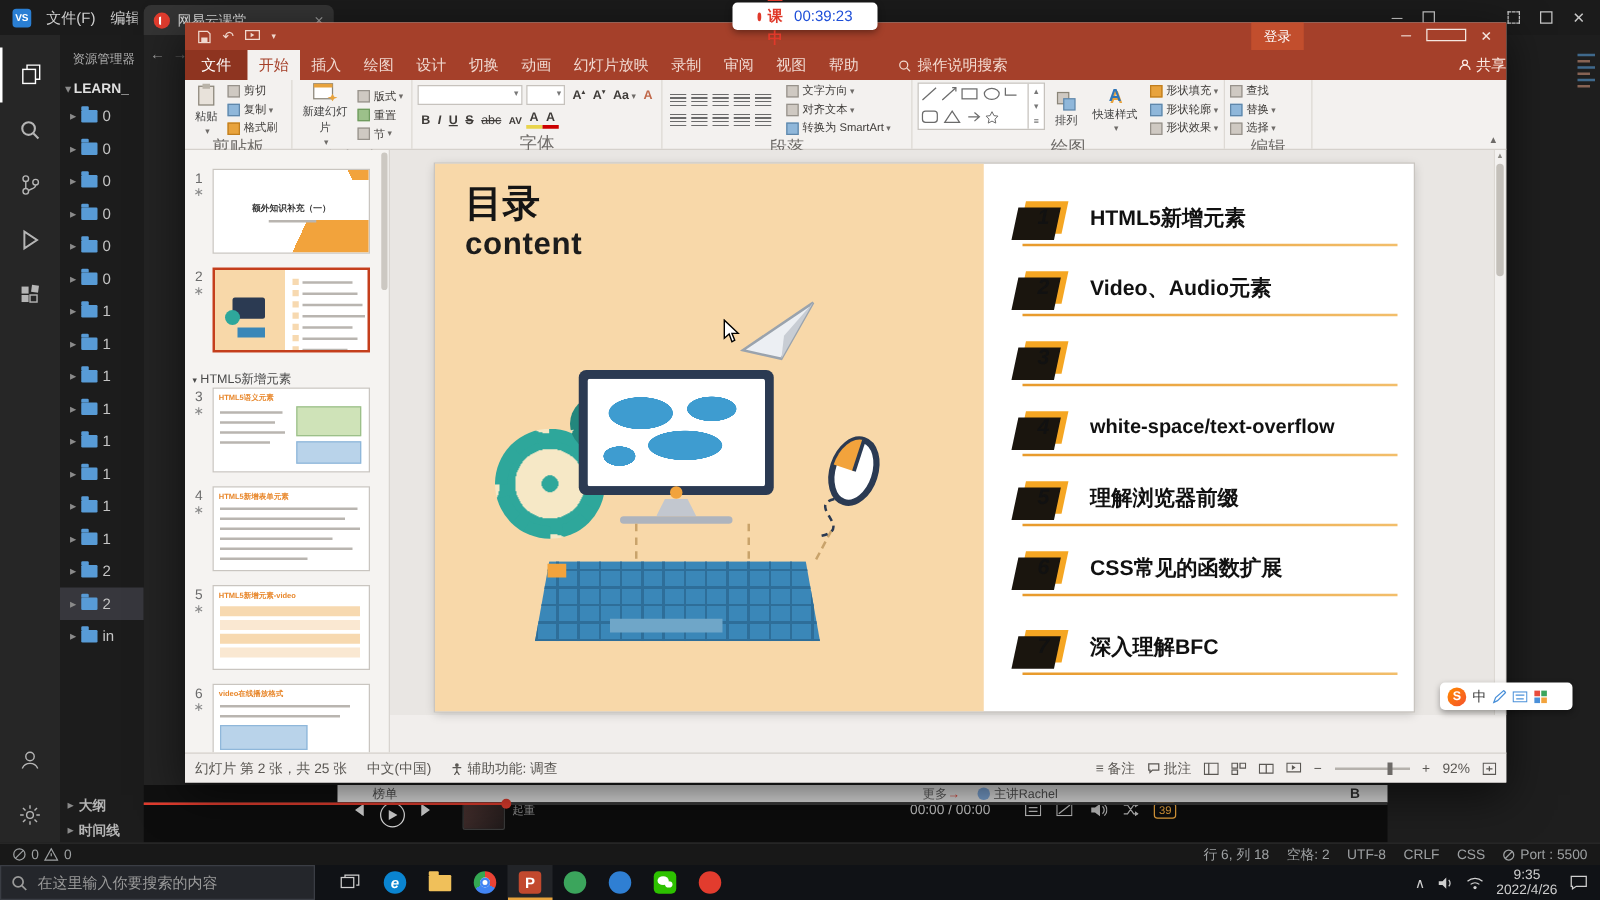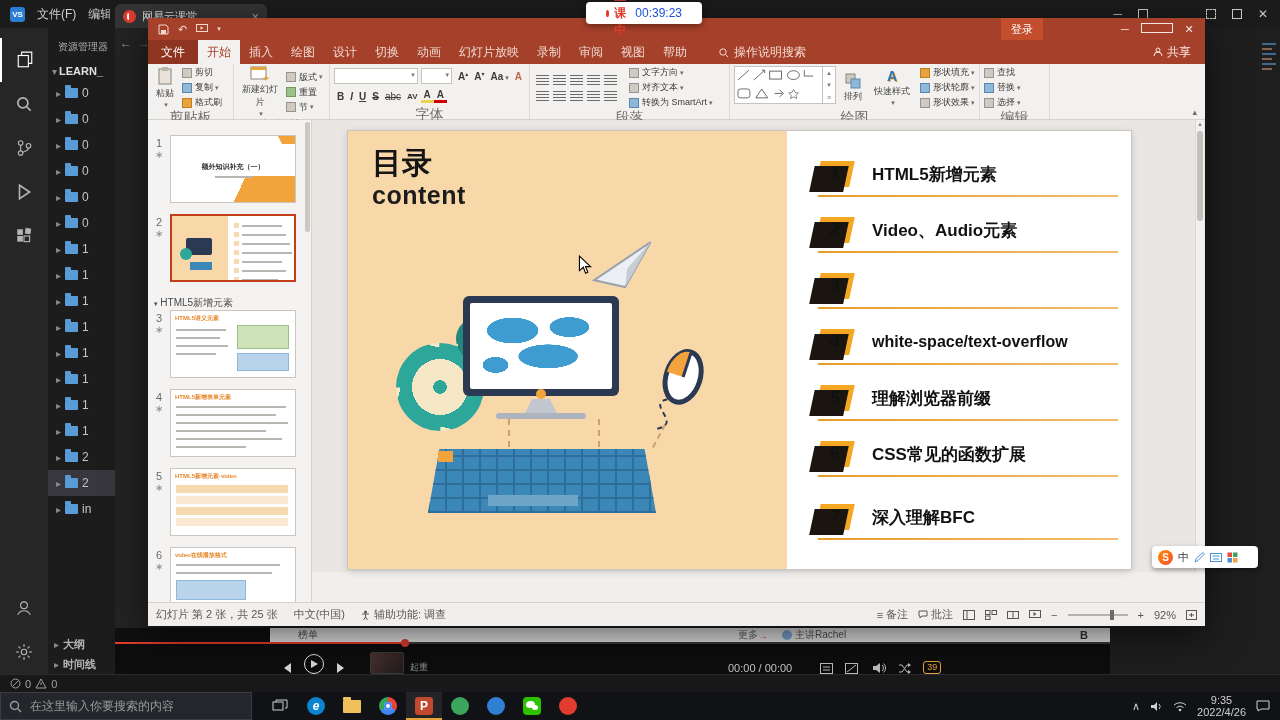--- a/index.html
+++ b/index.html
@@ -42,21 +42,21 @@
 .vs-status{left:0;top:674px;width:1280px;height:18px;background:#181818;border-top:1px solid #2b2b2b;color:#9da0a2;font-size:11px;display:flex;align-items:center;padding:0 10px;gap:12px}
 .vs-status .right{margin-left:auto;display:flex;gap:14px;align-items:center}
 
 
 .ne-bar{left:270px;top:628px;width:840px;height:14px;background:#e6e6e6;display:flex;align-items:center;font-size:10px;color:#555}
 .ne-bar .more{color:#666}
 .ne-bar .redarrow{color:#e23c2e;font-weight:bold}
 .ne-bar .avatar{width:10px;height:10px;border-radius:50%;background:#7fa8d9;display:inline-block;margin:0 3px 0 14px}
 .ne-bar .bbtn{margin-left:auto;margin-right:22px;font-weight:bold;color:#333;font-size:11px}
 .ne-darkfill{left:115px;top:628px;width:155px;height:14px;background:#101010}
-.ne-player{left:115px;top:642px;width:995px;height:32px;background:#0d0d0d;display:flex;align-items:flex-end;color:#ccc}
+.ne-player{left:115px;top:642px;width:995px;height:32px;background:#0d0d0d;display:flex;align-items:flex-start;color:#ccc}
 .progress{position:absolute;left:0;top:0;width:995px;height:2px;background:#3a3a3a}
 .progress .played{height:2px;width:290px;background:#e23c2e}
 .progress .dot{position:absolute;left:286px;top:-3px;width:8px;height:8px;border-radius:50%;background:#e23c2e}
 .playcirc{width:20px;height:20px;border:1px solid #ddd;border-radius:50%;display:flex;align-items:center;justify-content:center}
 .vthumb{width:34px;height:22px;background:linear-gradient(135deg,#4a3230,#201a1a);border:1px solid #3a3a3a;border-radius:2px}
 .ptime{font-size:11px;color:#c5c5c5}
 .badge39{font-size:9px;color:#e8a33d;border:1px solid #e8a33d;border-radius:3px;padding:0 3px;line-height:11px}
 .pcap{font-size:9px;color:#8f8f8f}
 
 
@@ -65,21 +65,21 @@
 .qat{display:flex;gap:9px;align-items:center;padding-left:10px;color:#f0d8ce}
 .doc-title{position:absolute;left:0;right:0;text-align:center;pointer-events:none}
 .signin{position:absolute;right:162px;top:0;height:22px;display:flex;align-items:center;padding:0 10px;background:#c24e2d;color:#fff}
 .winctl{position:absolute;right:0;top:0;height:22px;display:flex;align-items:center;color:#f5e6e0}
 .winctl span{width:32px;text-align:center;font-size:11px}
 .ppt-tabs{position:absolute;left:0;top:22px;width:1057px;height:24px;background:#a5402a;display:flex;align-items:stretch;color:#f0d9d1;font-size:12px}
 .ptab{display:flex;align-items:center;padding:0 9px}
 .ptab.file{background:#8e3420;color:#fff;padding:0 13px}
 .ptab.active{background:#f3f1ef;color:#a5402a}
 .opsearch{display:flex;align-items:center;gap:5px;margin-left:22px;color:#f3d9cf}
-.pshare{margin-left:auto;display:flex;align-items:center;gap:4px;padding-right:14px;color:#fbeae3}
+.pshare{margin-left:auto;display:flex;align-items:center;gap:4px;color:#fbeae3}
 .ppt-ribbon{position:absolute;left:0;top:46px;width:1057px;height:56px;background:#f3f1ef;border-bottom:1px solid #d5d1cc;display:flex;font-size:9px;color:#444}
 .rgroup{display:flex;flex-direction:column;border-right:1px solid #ddd9d4;padding:2px 4px 0 4px}
 .rg-body{display:flex;flex:1;gap:4px}
 .rg-label{height:13px;text-align:center;color:#6e6b68;font-size:14px}
 .bigbtn{display:flex;flex-direction:column;align-items:center;justify-content:center;gap:1px;padding:0 4px;font-size:9px}
 .minicol{display:flex;flex-direction:column;justify-content:center;gap:2px}
 .mini{display:flex;align-items:center;font-size:9px;color:#3e3b38;white-space:nowrap}
 .ric{display:inline-block;width:10px;height:10px;margin-right:3px;background:#cfc9c2;border:1px solid #97928b;flex:0 0 auto}
 .ric.or{background:#e8a33d;border-color:#c07e1f}
 .ric.bl{background:#8fb7da;border-color:#5f87aa}
@@ -965,20 +965,34 @@
           <circle cx="5.5" cy="5.5" r="4.5" fill="none" stroke="#9da0a2"></circle>
           <line x1="2.5" y1="8.5" x2="8.5" y2="2.5" stroke="#9da0a2"></line>
         </svg>
       <span>0</span>
       <svg width="12" height="11" viewBox="0 0 12 11">
           <path d="M6 1l5 9H1z" fill="none" stroke="#9da0a2"></path>
           <line x1="6" y1="4.5" x2="6" y2="7" stroke="#9da0a2"></line>
         </svg>
       <span>0</span>
     </span>
+    <span class="right">
+      <span>行 6, 列 18</span>
+      <span>空格: 2</span>
+      <span>UTF-8</span>
+      <span>CRLF</span>
+      <span>CSS</span>
+      <span class="row" style="gap:4px">
+        <svg width="10" height="10" viewBox="0 0 10 10">
+            <circle cx="5" cy="5" r="4" fill="none" stroke="#9da0a2"></circle>
+            <line x1="2" y1="8" x2="8" y2="2" stroke="#9da0a2"></line>
+          </svg>
+        <span>Port : 5500</span>
+      </span>
+    </span>
   </div>
 
   <div class="abs taskbar">
     <div class="tsearch">
       <svg width="13" height="13" viewBox="0 0 13 13">
           <circle cx="5.5" cy="5.5" r="4" fill="none" stroke="#9a9a9a" stroke-width="1.4"></circle>
           <line x1="8.5" y1="8.5" x2="12" y2="12" stroke="#9a9a9a" stroke-width="1.4"></line>
         </svg>
       <span>在这里输入你要搜索的内容</span>
     </div>

